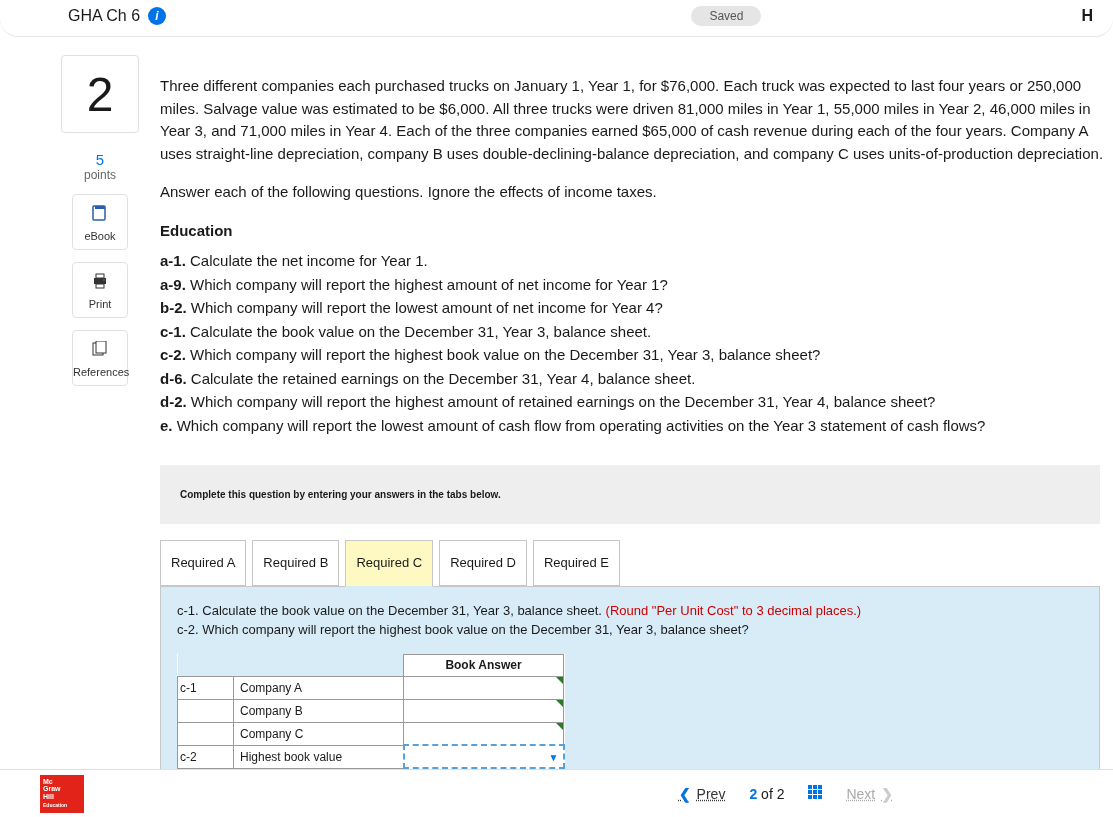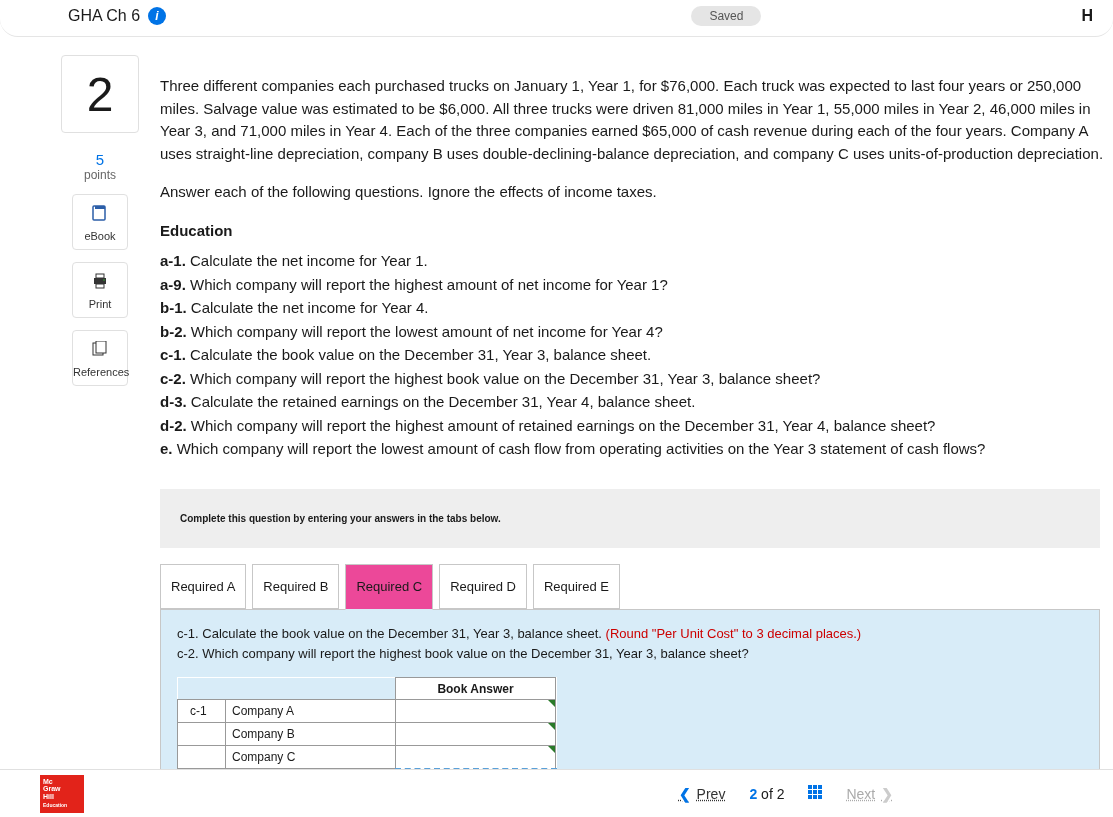--- a/index.html
+++ b/index.html
@@ -20,27 +20,27 @@
     .tool-label { font-size: 11px; color: #333; }
     .content { flex: 1; padding-right: 0; padding-top: 20px; line-height: 1.5; font-size: 15px; }
     .prompt { margin-bottom: 16px; }
     .req-label { font-weight: bold; margin-bottom: 8px; margin-top: 6px; }
     .req-item { margin: 1px 0; }
     .req-item b { font-weight: bold; }
     .answer-section { margin-top: 28px; max-width: 940px; }
     .instr-box { background: #eeeeee; padding: 22px 20px; font-weight: bold; font-size: 10px; font-family: Verdana, sans-serif; margin-bottom: 16px; }
     .tabs { display: flex; gap: 6px; margin-bottom: 0; }
     .tab { border: 1px solid #c7c7c7; padding: 12px 10px; font-size: 13px; cursor: pointer; background: #fff; font-family: Verdana, sans-serif; }
-    .tab.active { position: relative; z-index: 2; border-bottom: 1px solid #d8ecf8; background: #ec4899; margin-bottom: -1px; }
+    .tab.active { position: relative; z-index: 2; border-bottom: 1px solid #d8ecf8; background: #fef9c3; margin-bottom: -1px; }
     .tab-panel { border: 1px solid #c7c7c7; background: #d8ecf8; padding: 14px 16px 18px; font-size: 13px; font-family: Verdana, sans-serif; }
     .panel-note .red { color: #cc0000; }
     .data-table { margin-top: 14px; border-collapse: collapse; background: #fff; font-family: Verdana, sans-serif; }
     .data-table td, .data-table th { border: 1px solid #999; font-size: 12px; text-align: left; height: 22px; }
     .data-table th.bv { text-align: center; font-weight: bold; background: #fff; width: 160px; }
-    .data-table td.idx { width: 48px; padding: 2px 12px; }
+    .data-table td.idx { width: 56px; padding: 2px 2px; }
     .data-table td.lbl { width: 170px; padding: 2px 6px; }
     .data-table td.inp { width: 160px; padding: 0; position: relative; }
     .cell-input { width: 100%; height: 100%; border: none; padding: 2px 6px; font-size: 12px; background: transparent; }
     .corner-tri { position: absolute; top: 0; right: 0; width: 0; height: 0; border-left: 7px solid transparent; border-top: 7px solid #2a7a2a; }
     .dropdown-cell { border: 2px dashed #5aa0d8 !important; position: relative; }
     .dd-arrow { position: absolute; right: 4px; top: 50%; transform: translateY(-50%); color: #0073e6; font-size: 10px; }
     .footer { position: fixed; bottom: 0; left: 0; right: 0; height: 48px; border-top: 1px solid #e0e0e0; display: flex; align-items: center; padding: 0 40px; background: #fff; }
     .mgh-logo { width: 44px; height: 38px; background: #e2231a; color: #fff; font-size: 7px; line-height: 1.1; padding: 3px; font-weight: bold; }
     .footer-nav { margin-left: auto; margin-right: 180px; display: flex; align-items: center; gap: 24px; }
     .nav-btn { cursor: pointer; color: #333; font-size: 14px; text-decoration: underline dotted; display: flex; align-items: center; gap: 6px; }
@@ -98,25 +98,24 @@
     </div>
   </div>
 
   <div class="content">
     <div class="prompt">Three different companies each purchased trucks on January 1, Year 1, for $76,000. Each truck was expected to last four years or 250,000 miles. Salvage value was estimated to be $6,000. All three trucks were driven 81,000 miles in Year 1, 55,000 miles in Year 2, 46,000 miles in Year 3, and 71,000 miles in Year 4. Each of the three companies earned $65,000 of cash revenue during each of the four years. Company A uses straight-line depreciation, company B uses double-declining-balance depreciation, and company C uses units-of-production depreciation.</div>
     <div class="prompt">Answer each of the following questions. Ignore the effects of income taxes.</div>
     <div class="req-label">Education</div>
     <div id="req-list">
         <div class="req-item"><b>a-1.</b> Calculate the net income for Year 1.</div>
         <div class="req-item"><b>a-9.</b> Which company will report the highest amount of net income for Year 1?</div>
-        <div class="req-item"><b>b-1.</b> Calculate the net income for Year 4.</div>
         <div class="req-item"><b>b-2.</b> Which company will report the lowest amount of net income for Year 4?</div>
         <div class="req-item"><b>c-1.</b> Calculate the book value on the December 31, Year 3, balance sheet.</div>
         <div class="req-item"><b>c-2.</b> Which company will report the highest book value on the December 31, Year 3, balance sheet?</div>
-        <div class="req-item"><b>d-3.</b> Calculate the retained earnings on the December 31, Year 4, balance sheet.</div>
+        <div class="req-item"><b>d-6.</b> Calculate the retained earnings on the December 31, Year 4, balance sheet.</div>
         <div class="req-item"><b>d-2.</b> Which company will report the highest amount of retained earnings on the December 31, Year 4, balance sheet?</div>
         <div class="req-item"><b>e.</b> Which company will report the lowest amount of cash flow from operating activities on the Year 3 statement of cash flows?</div>
       </div>
 
     <div class="answer-section">
       <div class="instr-box">Complete this question by entering your answers in the tabs below.</div>
       <div class="tabs" id="tabs-row">
           <div class="tab">Required A</div>
           <div class="tab">Required B</div>
           <div class="tab active">Required C</div>

